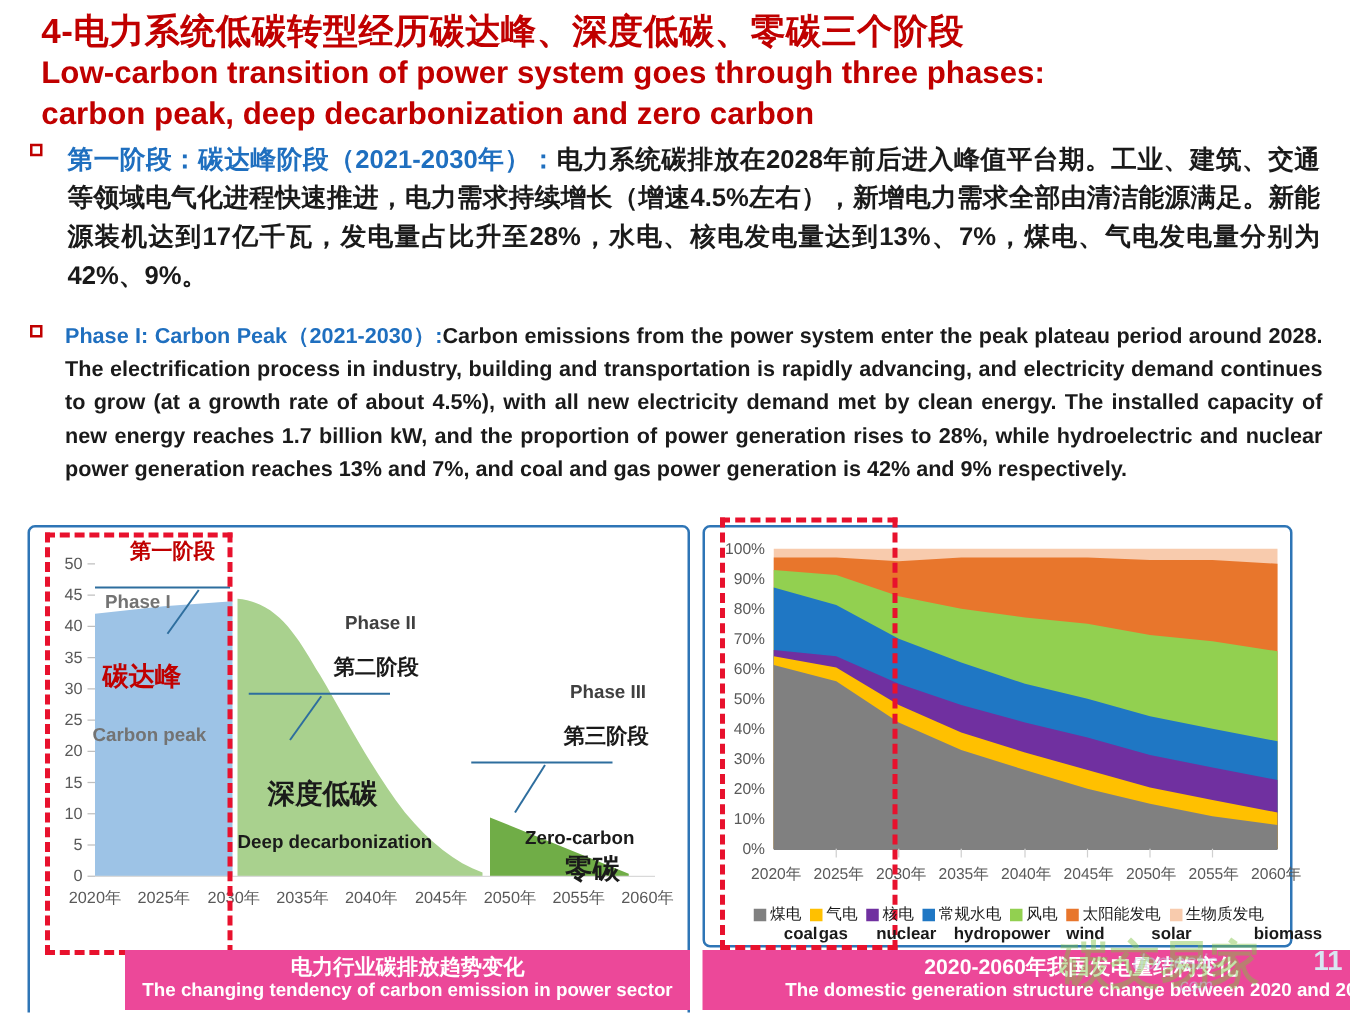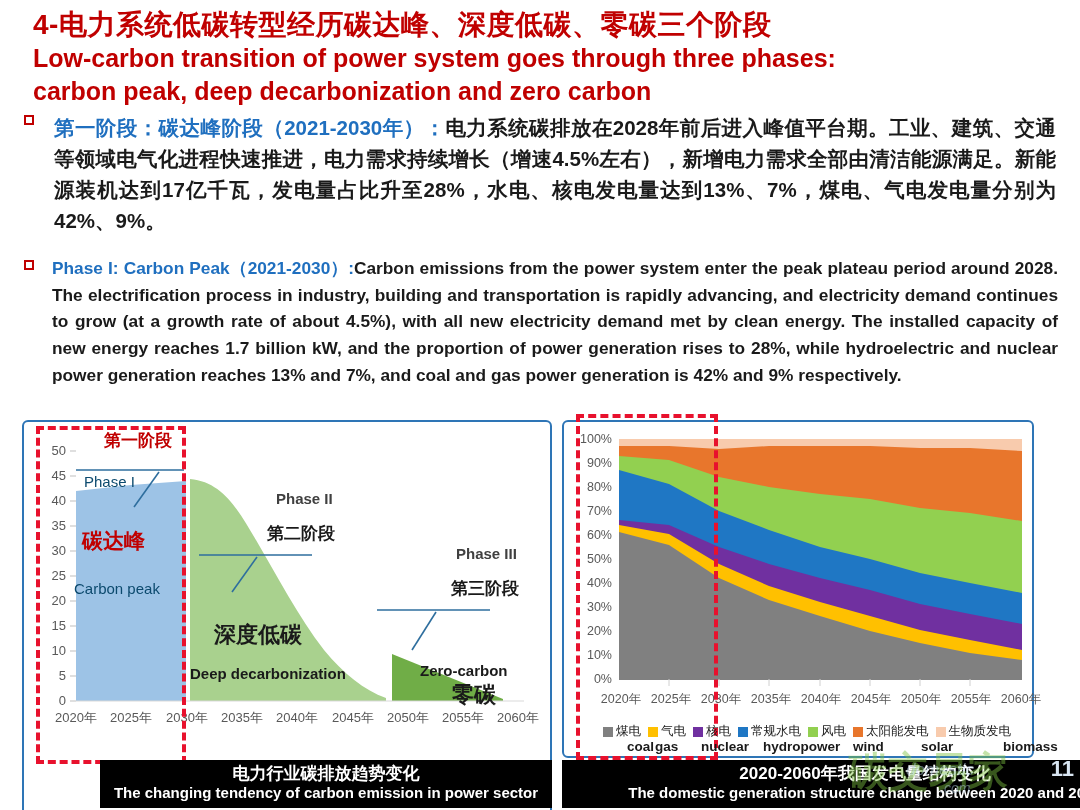--- a/index.html
+++ b/index.html
@@ -41,36 +41,36 @@
   }
   .para-en .hl{color:#1F6FBF;}
 
   
   .panel{position:absolute;border:2px solid #2E75B6;border-radius:6px;
     background:#fff;box-sizing:border-box;}
   #panel-left{left:22px;top:420px;width:530px;height:424px;}
   #panel-right{left:562px;top:420px;width:472px;height:338px;}
 
   .caption{
-    position:absolute;background:#000000;color:#fff;text-align:center;
+    position:absolute;background:#ec4899;color:#fff;text-align:center;
     box-sizing:border-box;padding-top:3px;
   }
   #caption-left{left:100px;top:760px;width:452px;height:48px;}
   #caption-right{left:562px;top:760px;width:606px;height:48px;}
   .caption .c1{font-size:17px;font-weight:bold;line-height:1.25;}
   .caption .c2{font-size:15px;font-weight:bold;line-height:1.25;}
 
   
   .dashbox{position:absolute;border:4px dashed #E8112D;box-sizing:border-box;
     pointer-events:none;}
   #dash-left{left:36px;top:426px;width:150px;height:338px;}
   #dash-right{left:576px;top:414px;width:142px;height:346px;}
 
   .ann-red-cn{position:absolute;color:#C00000;font-weight:bold;}
-  .ann-red-en{position:absolute;color:#0c4a6e;font-weight:normal;}
+  .ann-red-en{position:absolute;color:#737373;font-weight:bold;}
   .ann-blk-cn{position:absolute;color:#1a1a1a;font-weight:bold;}
   .ann-blk-en{position:absolute;color:#404040;font-weight:bold;}
 
   .legend{position:absolute;left:603px;top:723px;width:470px;height:36px;}
   .lg-row1{position:absolute;left:0;top:0;display:flex;align-items:center;
     font-size:12.5px;color:#1a1a1a;}
   .lg-item{display:flex;align-items:center;margin-right:7px;white-space:nowrap;}
   .sw{width:10px;height:10px;margin-right:3px;display:inline-block;}
   .lg-row2{position:absolute;left:0;top:16px;width:470px;
     font-size:13.5px;font-weight:bold;color:#1a1a1a;}

